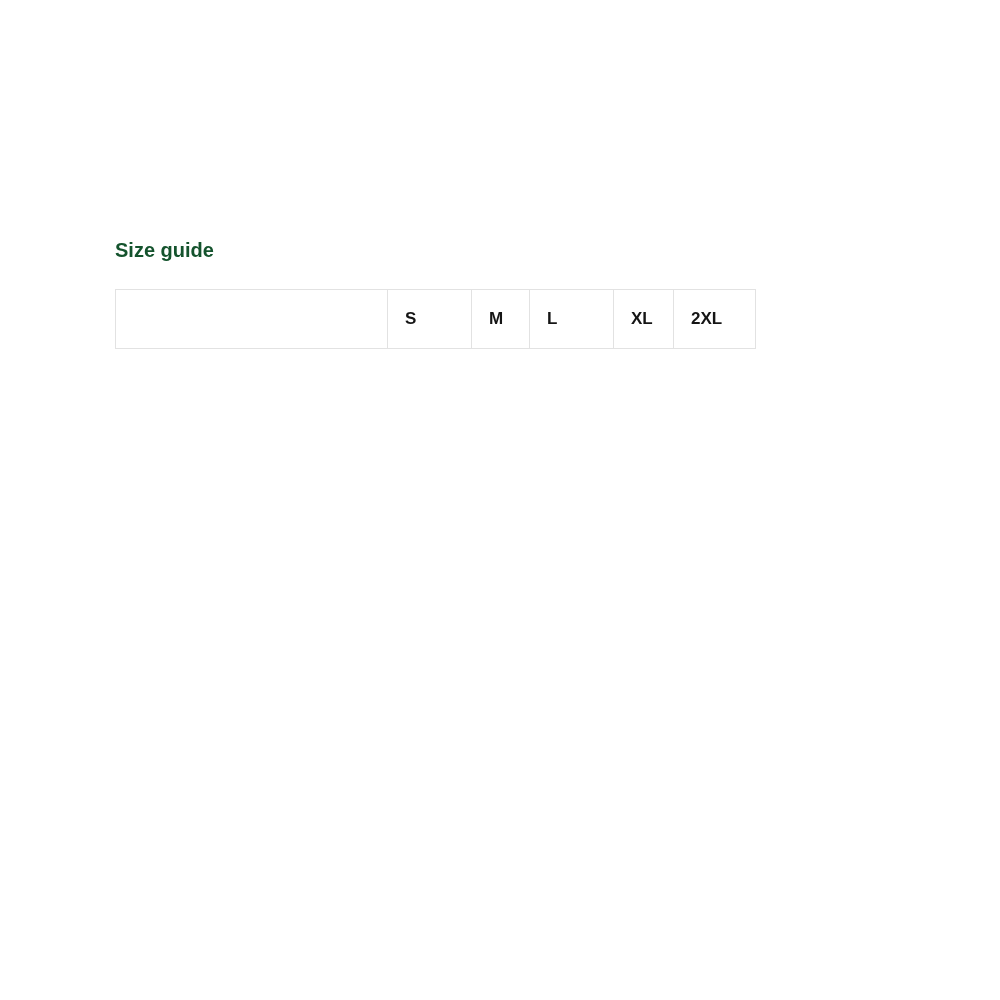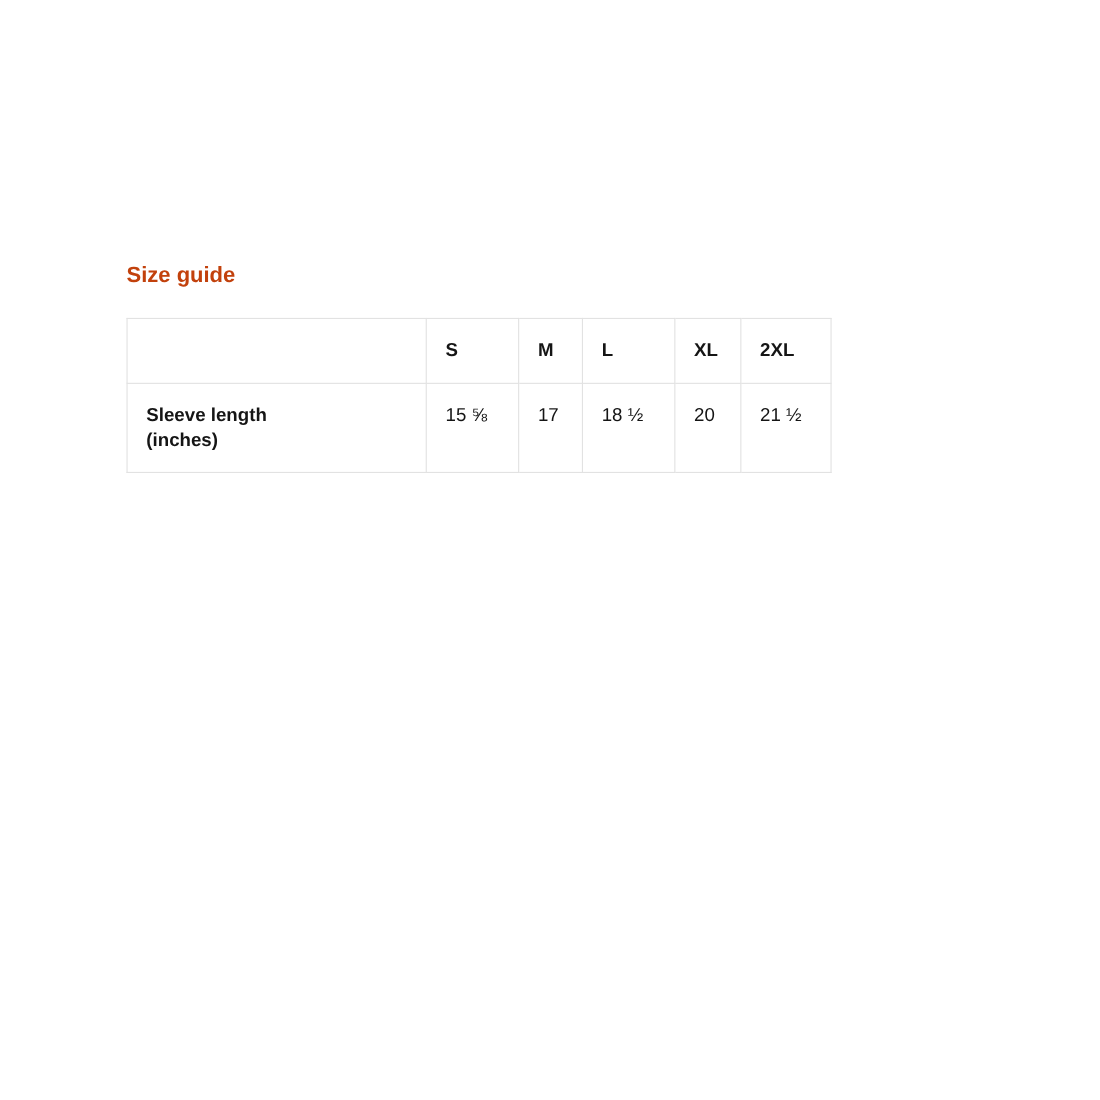--- a/index.html
+++ b/index.html
@@ -17,21 +17,21 @@
   .size-guide-wrap {
     position: absolute;
     left: 115px;
     top: 239px;
     width: 642px;
   }
   .size-guide-title {
     font-size: 20px;
     font-weight: 700;
     margin: 0 0 27px 0;
-    color: #c2410c;
+    color: #14532d;
   }
   table.size-guide-table {
     border-collapse: collapse;
     table-layout: fixed;
     width: 640px;
     font-size: 17px;
   }
   .size-guide-table th,
   .size-guide-table td {
     border: 1px solid #e2e2e2;
@@ -74,23 +74,15 @@
 
       <th>S</th>
           <th>M</th>
           <th>L</th>
           <th>XL</th>
           <th>2XL</th>
         </tr>
     </thead>
     <tbody>
 
-        <tr>
-          <th class="row-label"><span class="label-span">Sleeve length (inches)</span></th>
-          <td>15 ⅝</td>
-          <td>17</td>
-          <td>18 ½</td>
-          <td>20</td>
-          <td>21 ½</td>
-        </tr>
       </tbody>
   </table>
 </div>
 
 </body></html>

